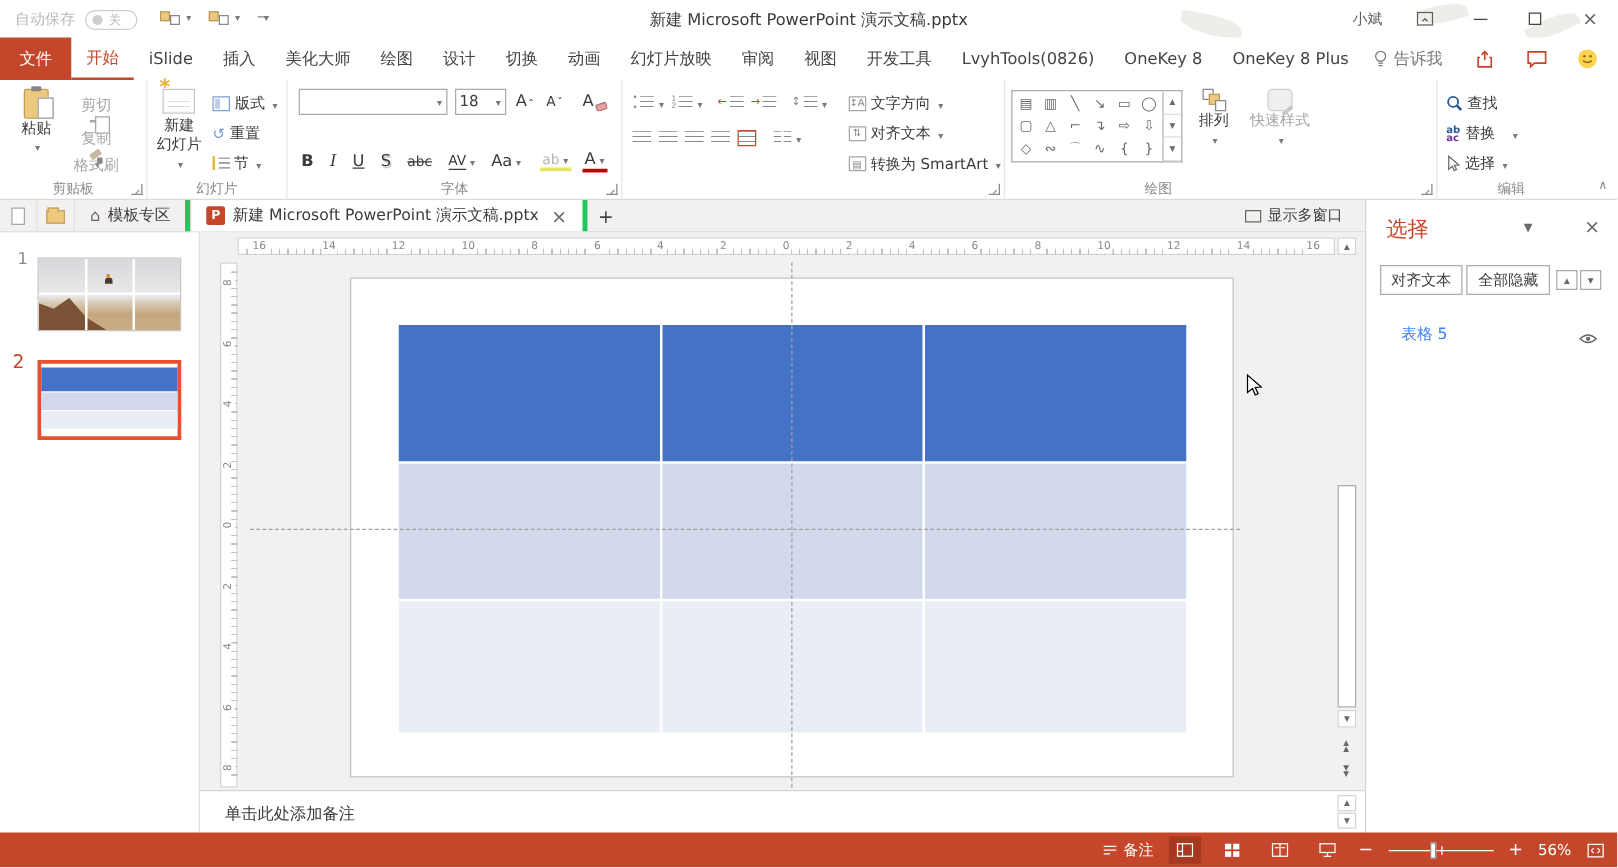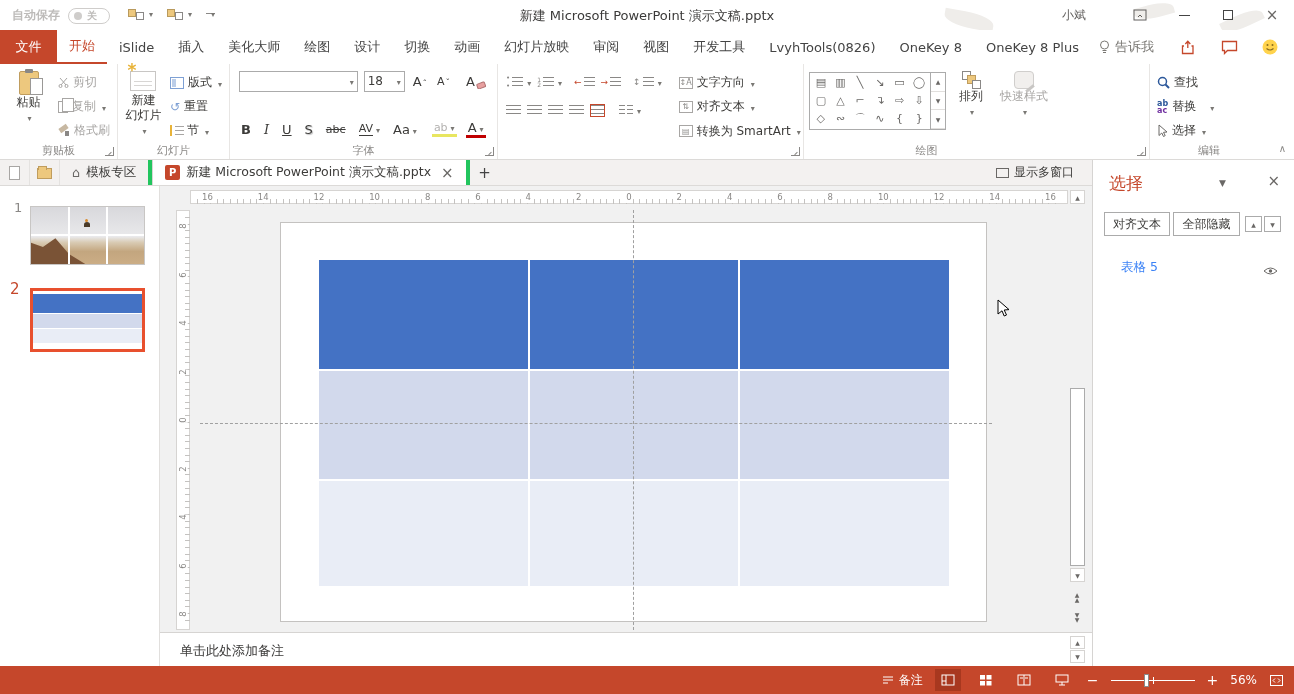--- a/index.html
+++ b/index.html
@@ -4,51 +4,51 @@
 <style>
   :root{ --accent:#C5472B; --accent-dark:#A8381F; --th:#4472C4; --r2:#D2D9EC; --r3:#E9EDF6; --sel:#E8502E; }
   *{margin:0;padding:0;box-sizing:border-box;}
   body{width:1294px;height:694px;overflow:hidden;font-family:"DejaVu Sans","Liberation Sans",sans-serif;font-size:12px;color:#444;background:#fff;}
   .app{position:relative;width:1294px;height:694px;background:#fff;overflow:hidden;}
   .caret::after{content:"▾";font-size:8px;color:#7A7874;margin-left:2px;}
   .x::after{content:"×";font-size:15px;color:#6a6866;}
   
   .titlebar{position:absolute;left:0;top:0;width:100%;height:30px;background:#fff;}
   .leaf{position:absolute;background:#EFEDEA;border-radius:0 60% 0 60%;}
-  .autosave{position:absolute;left:12px;top:7px;display:flex;align-items:center;gap:8px;color:#BDBBB9;font-size:12px;font-weight:bold;}
+  .autosave{position:absolute;left:12px;top:7px;display:flex;align-items:center;gap:8px;color:#BDBBB9;font-size:12px;}
   .toggle{width:42px;height:16px;border:1px solid #CFCDCB;border-radius:9px;display:flex;align-items:center;gap:5px;padding:0 5px;color:#BDBBB9;font-size:10px;}
   .knob{width:8px;height:8px;border-radius:50%;background:#CFCDCB;}
   .qat{position:absolute;left:128px;top:6px;display:flex;align-items:center;gap:14px;}
   .qi{display:flex;align-items:center;gap:3px;}
   .sqa{width:8px;height:8px;background:#EDC87E;border:1px solid #B99A5D;display:inline-block;}
   .sqb{width:8px;height:8px;background:#fff;border:1px solid #8A8886;display:inline-block;margin-left:-3px;margin-top:5px;}
   .tb-title{position:absolute;left:50%;top:7px;transform:translateX(-50%);font-size:13px;color:#3B3A39;white-space:nowrap;}
   .tb-right{position:absolute;right:0;top:0;height:30px;display:flex;align-items:center;}
-  .tb-user{color:#605E5C;font-size:12px;margin-right:32px;}
+  .tb-user{color:#605E5C;font-size:12px;margin-right:12px;}
   .wbtn{width:44px;height:30px;display:flex;align-items:center;justify-content:center;}
   .ic-min{width:11px;border-top:1px solid #444;display:inline-block;}
   .ic-max{width:10px;height:10px;border:1px solid #444;display:inline-block;}
   
   .tabrow{position:absolute;left:0;top:30px;width:100%;height:34px;display:flex;align-items:stretch;background:#fff;}
   .file-tab{width:57px;background:var(--accent);color:#fff;display:flex;align-items:center;justify-content:center;font-size:13px;}
   .rtabs{display:flex;}
   .rtab{padding:0 12px;display:flex;align-items:center;font-size:13px;color:#444;white-space:nowrap;}
   .rtab.active{color:var(--accent);border-bottom:2px solid var(--accent);}
   .tellme{display:flex;align-items:center;gap:5px;color:#7A7874;padding:0 8px;font-size:13px;}
   .tabrow-right{margin-left:auto;display:flex;align-items:center;gap:24px;padding-right:16px;}
   
   .ribbon{position:absolute;left:0;top:64px;width:100%;height:96px;background:#fff;border-bottom:1px solid #DCDAD8;display:flex;align-items:stretch;}
   .grp{position:relative;border-right:1px solid #E8E6E4;padding:4px 5px 17px;display:flex;gap:4px;}
   .grp-label{position:absolute;bottom:1px;left:0;right:0;text-align:center;font-size:11px;color:#8A8886;}
   .launcher{position:absolute;right:3px;bottom:3px;width:9px;height:9px;border-right:1px solid #8A8886;border-bottom:1px solid #8A8886;}
   .launcher::after{content:"";position:absolute;right:1px;bottom:1px;width:4px;height:1px;background:#8A8886;transform:rotate(-45deg);}
   .bigbtn{width:48px;display:flex;flex-direction:column;align-items:center;padding-top:3px;font-size:12px;color:#3C3B39;text-align:center;line-height:15px;}
   .vstack{display:flex;flex-direction:column;justify-content:flex-start;gap:3px;padding-top:4px;}
   .smbtn{display:flex;align-items:center;gap:4px;height:21px;padding:0 2px;font-size:12px;color:#3C3B39;white-space:nowrap;}
-  .smbtn.dis{color:#A8A6A4;}
+  .smbtn.dis{color:#A8A6A4;flex-direction:column;}
   .ic-clip{width:20px;height:24px;background:#EDC87E;border:1px solid #C0A express;border:1px solid #C09D5E;border-radius:2px;position:relative;}
   .ic-clip::before{content:"";position:absolute;left:5px;top:-3px;width:8px;height:4px;background:#8A8886;border-radius:1px;}
   .ic-clip::after{content:"";position:absolute;right:-5px;top:6px;width:11px;height:15px;background:#fff;border:1px solid #9a9896;}
   .ic-copy{width:10px;height:12px;border:1px solid #A8A6A4;background:#fff;position:relative;}
   .ic-copy::after{content:"";position:absolute;left:3px;top:-4px;width:10px;height:12px;border:1px solid #A8A6A4;background:#fff;}
   .ic-brush{width:12px;height:12px;position:relative;}
   .ic-brush::before{content:"";position:absolute;left:1px;top:1px;width:9px;height:5px;background:#C7B8A2;transform:rotate(-35deg);}
   .ic-brush::after{content:"";position:absolute;left:7px;top:6px;width:4px;height:5px;background:#8A8886;}
   .ic-ns{width:26px;height:20px;background:#fff;border:1px solid #C8C6C4;position:relative;margin-bottom:2px;}
   .ic-ns::before{content:"*";position:absolute;left:-4px;top:-9px;font-size:17px;color:#E8B339;font-weight:bold;}

